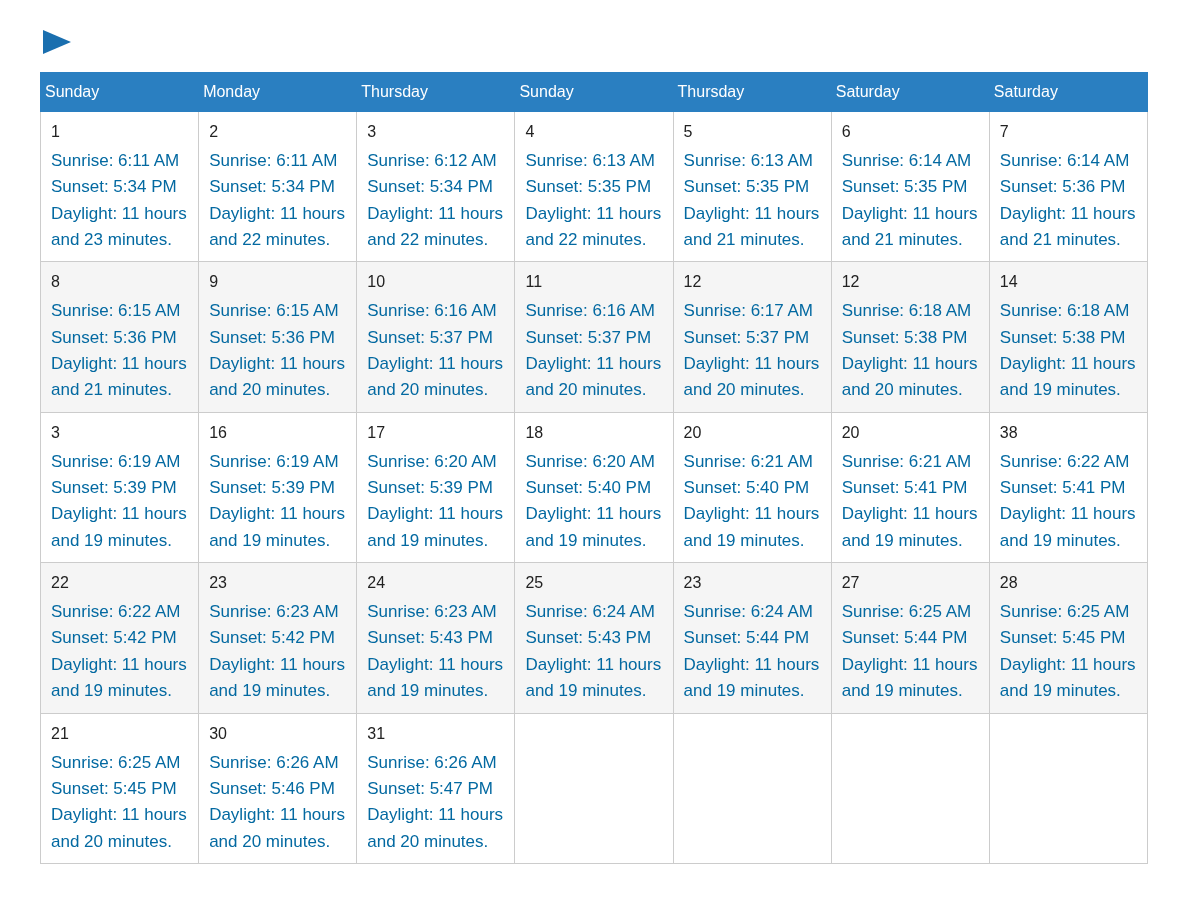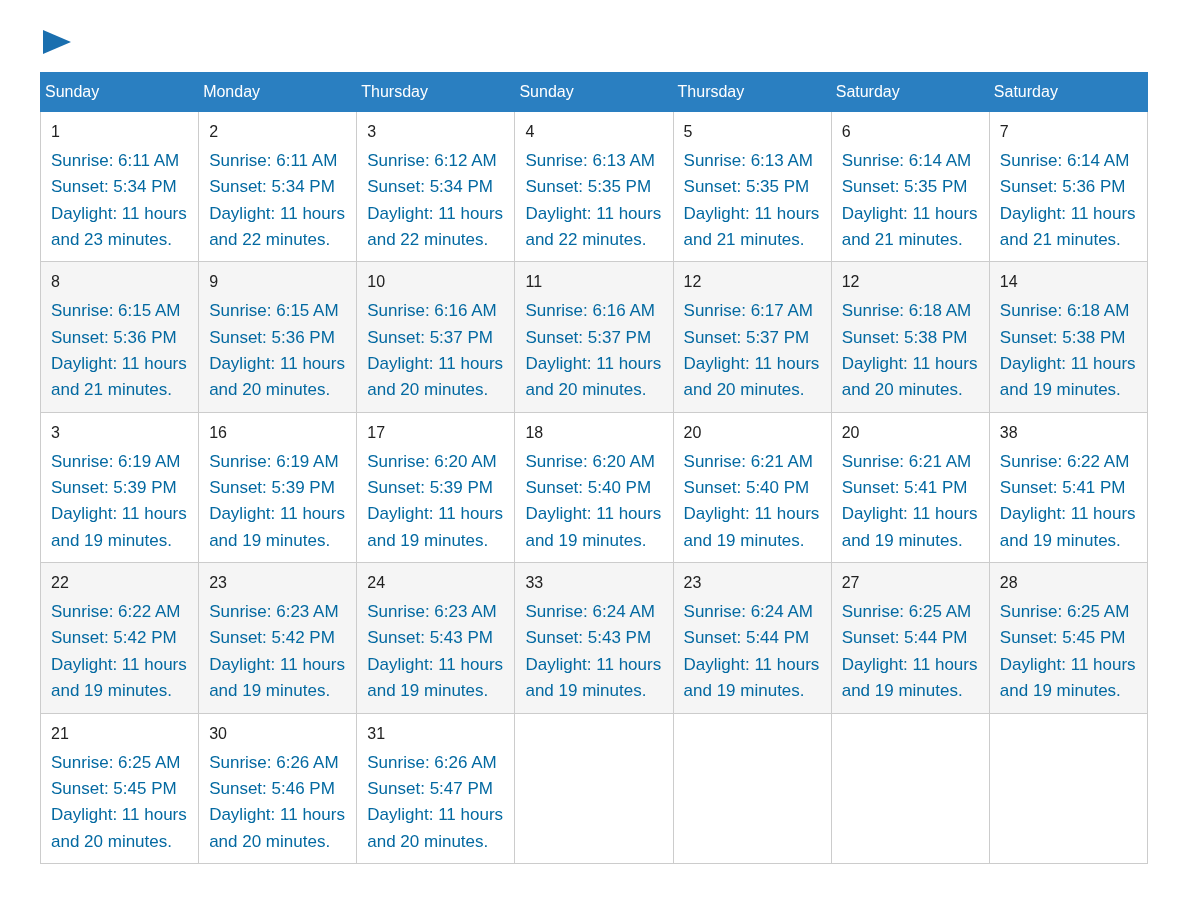--- a/index.html
+++ b/index.html
@@ -168,21 +168,21 @@
         <td><span class="day-number">38</span>
         <span class="day-info">Sunrise: 6:22 AM<br>Sunset: 5:41 PM<br>Daylight: 11 hours and 19 minutes.</span></td>
       </tr>
       <tr>
         <td><span class="day-number">22</span>
         <span class="day-info">Sunrise: 6:22 AM<br>Sunset: 5:42 PM<br>Daylight: 11 hours and 19 minutes.</span></td>
         <td><span class="day-number">23</span>
         <span class="day-info">Sunrise: 6:23 AM<br>Sunset: 5:42 PM<br>Daylight: 11 hours and 19 minutes.</span></td>
         <td><span class="day-number">24</span>
         <span class="day-info">Sunrise: 6:23 AM<br>Sunset: 5:43 PM<br>Daylight: 11 hours and 19 minutes.</span></td>
-        <td><span class="day-number">33</span>
+        <td><span class="day-number">25</span>
         <span class="day-info">Sunrise: 6:24 AM<br>Sunset: 5:43 PM<br>Daylight: 11 hours and 19 minutes.</span></td>
         <td><span class="day-number">23</span>
         <span class="day-info">Sunrise: 6:24 AM<br>Sunset: 5:44 PM<br>Daylight: 11 hours and 19 minutes.</span></td>
         <td><span class="day-number">27</span>
         <span class="day-info">Sunrise: 6:25 AM<br>Sunset: 5:44 PM<br>Daylight: 11 hours and 19 minutes.</span></td>
         <td><span class="day-number">28</span>
         <span class="day-info">Sunrise: 6:25 AM<br>Sunset: 5:45 PM<br>Daylight: 11 hours and 19 minutes.</span></td>
       </tr>
       <tr>
         <td><span class="day-number">21</span>

